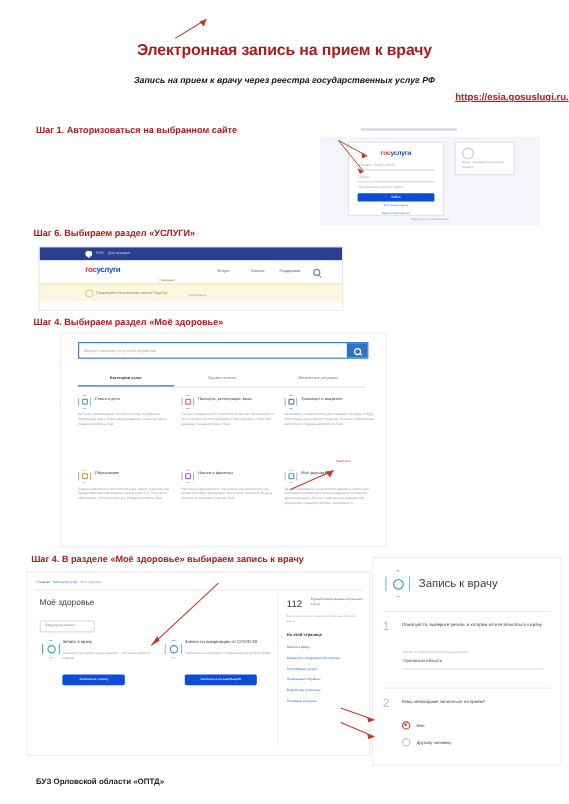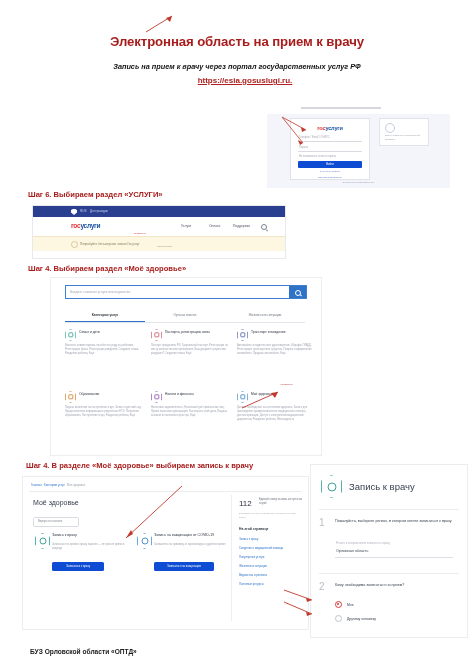--- a/index.html
+++ b/index.html
@@ -13,21 +13,21 @@
   
   .doc-title{
     position:absolute;left:0;right:0;top:34px;text-align:center;
     font-size:13.2px;font-weight:bold;color:#a81c1c;letter-spacing:-0.1px;
   }
   .doc-subtitle{
     position:absolute;left:50px;right:50px;top:62px;text-align:center;
     font-size:7.3px;font-weight:bold;font-style:italic;color:#111;line-height:1.35;
   }
   .doc-url{
-    position:absolute;left:0;right:0;top:76px;text-align:center;
+    position:absolute;left:0;right:0;top:76px;text-align:right;
     font-size:8px;font-weight:bold;color:#b02020;text-decoration:underline;padding-left:16px;
   }
 
   
   .step-h{position:absolute;font-size:7.6px;font-weight:bold;color:#a81c1c;white-space:nowrap;}
   #step1-h{left:30px;top:104px;}
   #step2-h{left:28px;top:190px;}
   #step3-h{left:28px;top:264px;}
   #step4-h{left:26px;top:461px;}
 
@@ -172,24 +172,25 @@
   #arrows5{position:absolute;left:282px;top:588px;width:34px;height:30px;}
 
   .annot{position:absolute;pointer-events:none;}
   .anlbl{position:absolute;font-size:2.5px;color:#c04a4a;}
 </style>
 </head>
 <body>
 
 <div class="page">
 
-  <div class="doc-title">Электронная область на прием к врачу</div>
-  <div class="doc-subtitle">Запись на прием к врачу через портал государственных услуг РФ</div>
+  <div class="doc-title">Электронная запись на прием к врачу</div>
+  <div class="doc-subtitle">Запись на прием к врачу через реестра государственных услуг РФ</div>
   <a class="doc-url" href="#">https://esia.gosuslugi.ru.</a>
 
+  <div class="step-h" id="step1-h">Шаг 1. Авторизоваться на выбранном сайте</div>
   <div class="step-h" id="step2-h">Шаг 6.  Выбираем раздел «УСЛУГИ»</div>
   <div class="step-h" id="step3-h">Шаг 4.  Выбираем раздел «Моё здоровье»</div>
   <div class="step-h" id="step4-h">Шаг 4.  В разделе «Моё здоровье» выбираем запись к врачу</div>
 
   <div class="shot" id="shot1">
     <div class="s1-top"></div>
     <div class="s1-topline"></div>
 
     <div class="s1-card">
       <div class="s1-logo">

